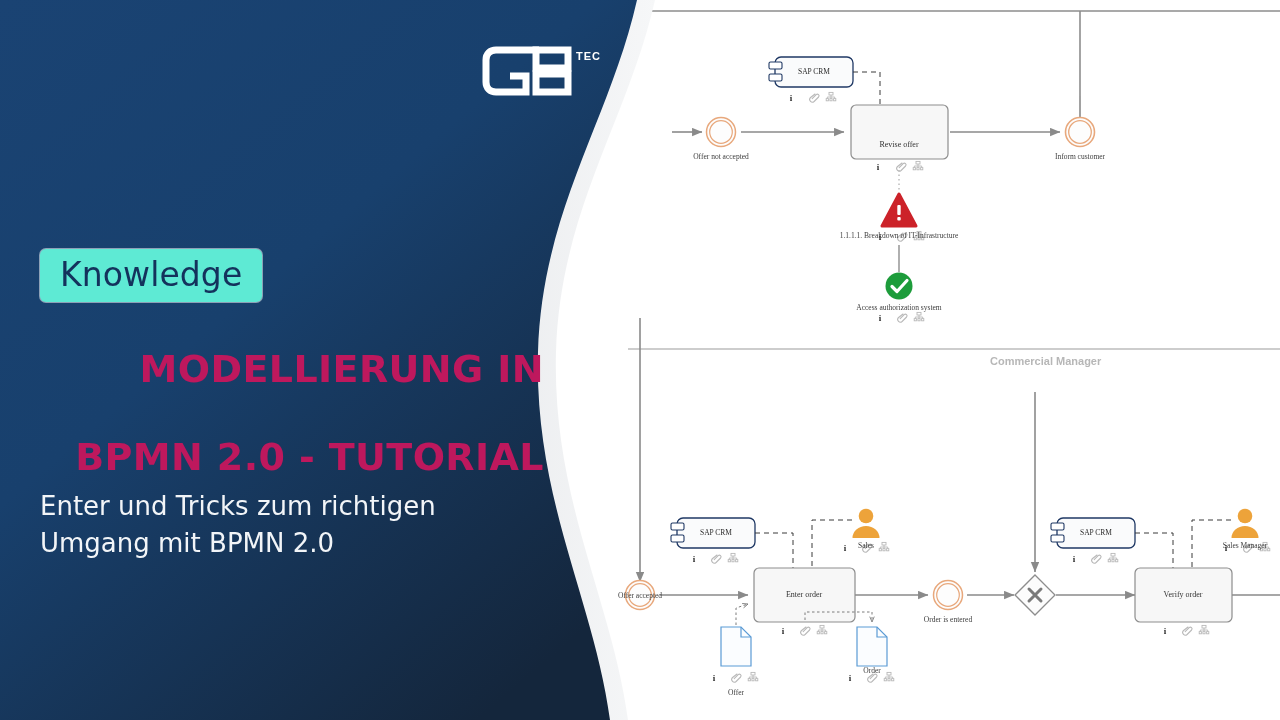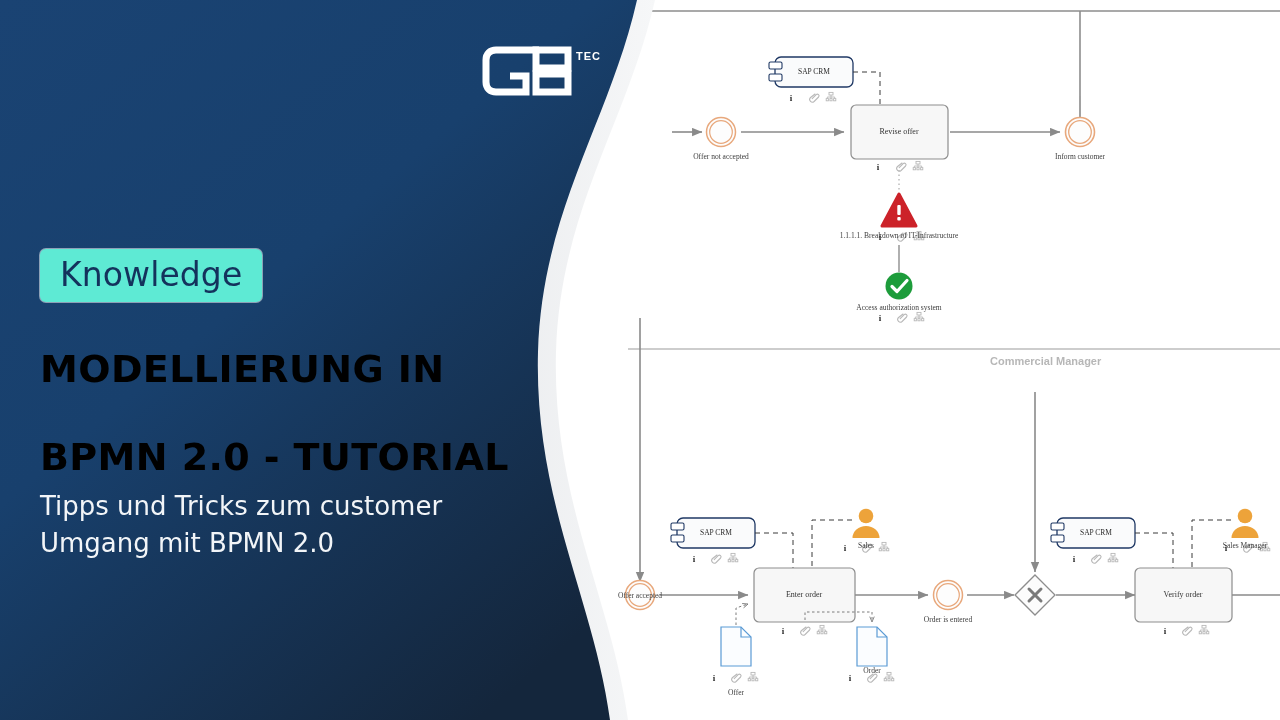--- a/index.html
+++ b/index.html
@@ -24,24 +24,25 @@
   .badge{
     position:absolute;left:40px;top:249px;
     background:#5eead4;border-radius:6px;
     padding:9px 20px 11px 20px;
     color:#14325c;font-size:33px;line-height:1;
     font-family:"DejaVu Sans",sans-serif;
     letter-spacing:.1px;
     box-shadow:0 0 0 1px rgba(255,255,255,.5);
   }
   .headline{
-    position:absolute;left:40px;top:343px;width:520px;
-    color:#000000;font-weight:bold;font-size:38px;line-height:1.38;
+    position:absolute;left:24px;top:343px;width:520px;
+    color:#be185d;font-weight:bold;font-size:38px;line-height:1.38;
     letter-spacing:.4px;
     font-family:"DejaVu Sans",sans-serif;
+    text-align:right;
   }
   .headline .l2{display:block;margin-top:36px;}
   .subline{
     position:absolute;left:40px;top:488px;width:500px;
     color:#f2f5f8;font-size:26px;line-height:1.42;font-weight:400;
     font-family:"DejaVu Sans",sans-serif;
   }
   .subline .s2{display:block;}
 
   
@@ -343,21 +344,21 @@
               <rect x="0.2" y="6.6" width="2.2" height="2.2"></rect>
               <rect x="3.9" y="6.6" width="2.2" height="2.2"></rect>
               <rect x="7.6" y="6.6" width="2.2" height="2.2"></rect>
             </g>
         </g>
       </g>
     </svg>
 
     <div class="dlabel ev-label" style="left:721px;top:152px;">Offer not accepted</div>
     <div class="dlabel sys-label" style="left:814px;top:67px;">SAP CRM</div>
-    <div class="dlabel task-label" style="left:899px;top:127px;">Revise offer</div>
+    <div class="dlabel task-label" style="left:899px;top:140px;">Revise offer</div>
     <div class="dlabel ev-label" style="left:1080px;top:152px;">Inform customer</div>
     <div class="dlabel risk-label" style="left:899px;top:231px;">1.1.1.1. Breakdown of IT-Infrastructure</div>
     <div class="dlabel risk-label" style="left:899px;top:303px;">Access authorization system</div>
 
     <div class="dlabel ev-label" style="left:640px;top:591px;">Offer accepted</div>
     <div class="dlabel sys-label" style="left:716px;top:528px;">SAP CRM</div>
     <div class="dlabel ev-label" style="left:866px;top:541px;">Sales</div>
     <div class="dlabel task-label" style="left:804px;top:590px;">Enter order</div>
     <div class="dlabel ev-label" style="left:736px;top:688px;">Offer</div>
     <div class="dlabel ev-label" style="left:872px;top:666px;">Order</div>
@@ -409,18 +410,18 @@
 
   <div id="panel-content">
     <div class="badge">Knowledge</div>
 
     <div class="headline">
       <span>MODELLIERUNG IN</span>
       <span class="l2">BPMN 2.0 - TUTORIAL</span>
     </div>
 
     <div class="subline">
-      <span>Tipps und Tricks zum customer</span>
+      <span>Enter und Tricks zum richtigen</span>
       <span class="s2">Umgang mit BPMN 2.0</span>
     </div>
   </div>
 
 </div>
 
 </body></html>

